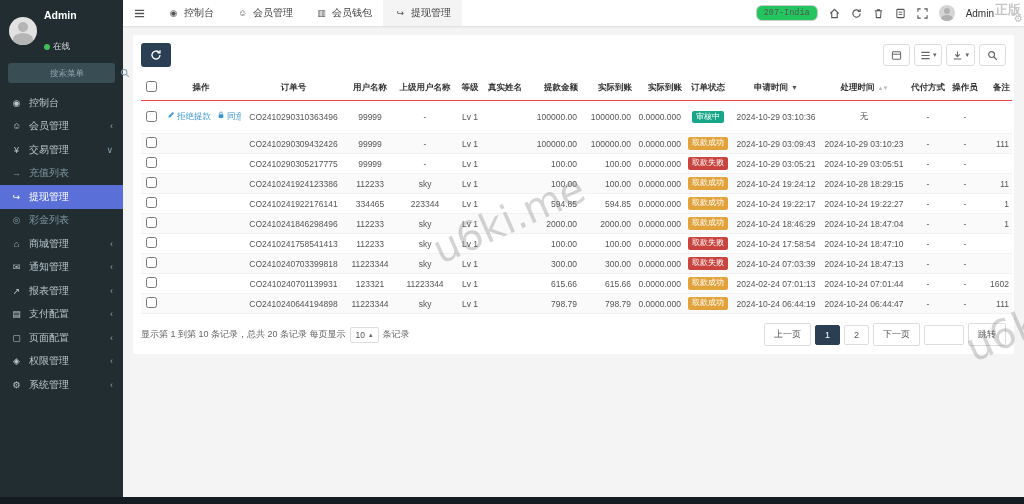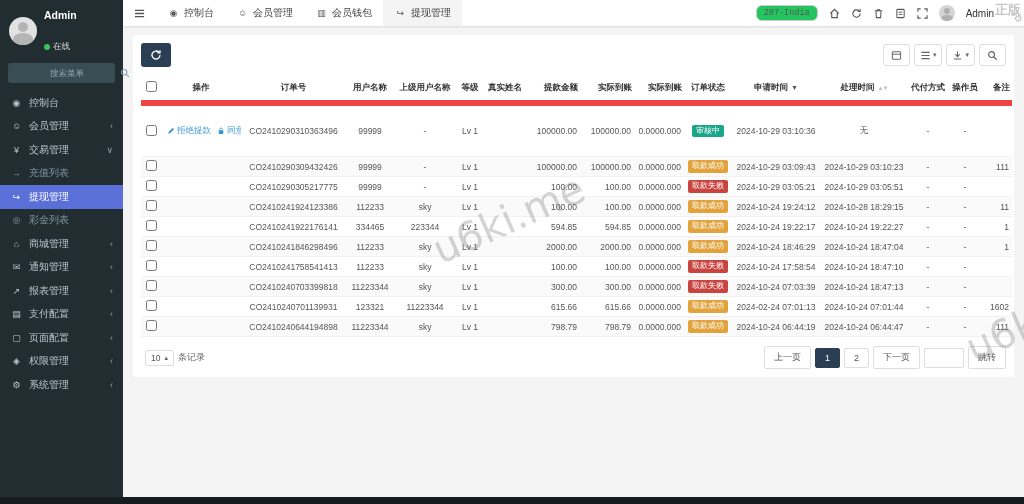--- a/index.html
+++ b/index.html
@@ -50,30 +50,30 @@
   .card { background:#fff; border-radius:2px; padding:8px; position:relative; min-height:278px; }
   .card-toolbar { display:flex; align-items:center; }
   .refresh-btn { width:30px; height:24px; background:#2a3f54; border:none; border-radius:3px; color:#fff;
                  display:flex; align-items:center; justify-content:center; cursor:pointer; }
   .tool-right { margin-left:auto; display:flex; gap:4px; }
   .tool-btn { height:22px; min-width:27px; background:#fff; border:1px solid #ddd; border-radius:3px;
               display:flex; align-items:center; justify-content:center; gap:2px; color:#666; cursor:pointer; padding:0 5px; }
   .caret { font-size:7px; color:#666; }
 
   table { width:100%; border-collapse:collapse; table-layout:fixed; margin-top:8px; }
-  th { font-size:8.5px; color:#333; padding:6px 2px; border-bottom:6px solid #ef4444; white-space:nowrap; font-weight:bold; text-align:center; overflow:hidden;margin-top:7px; }
+  th { font-size:8.5px; color:#333; padding:6px 2px; border-bottom:1px solid #ef4444; white-space:nowrap; font-weight:bold; text-align:center; overflow:hidden;margin-top:7px; }
   td { font-size:8.5px; color:#555; padding:3px; border-bottom:1px solid #f1f1f1; white-space:nowrap; text-align:center; height:19px; overflow:hidden; }
   tbody tr:nth-child(even) td { background:#fafafa; }
   th.r, td.r { text-align:right; }
   input[type=checkbox] { width:11px; height:11px; cursor:pointer; }
   .badge { display:inline-block; color:#fff; font-size:8px; padding:2px 4px; border-radius:2px; line-height:1.1; }
   .badge.pending { background:#18a689; }
   .badge.success { background:#e2a33d; }
   .badge.fail    { background:#c9443e; }
-  .alink { color:#3a96d2; text-decoration:none; font-size:8.5px; display:inline-flex; align-items:flex-end; gap:2px; margin:16px 3px; cursor:pointer; }
+  .alink { color:#3a96d2; text-decoration:none; font-size:8.5px; display:inline-flex; align-items:flex-start; gap:2px; margin:7px 3px; cursor:pointer; }
   .sort-desc { font-size:7px; color:#555; margin-left:3px; }
   .sort-both { font-size:6px; color:#bbb; margin-left:3px; letter-spacing:-1px; }
 
   .table-footer { display:flex; align-items:center; margin-top:9px; font-size:9px; color:#666; }
   .pagesize { border:1px solid #ddd; border-radius:2px; padding:2px 5px; margin:0 4px; display:inline-flex; gap:4px;
               align-items:center; font-size:8.5px; color:#555; cursor:pointer; background:#fff; }
   .pager { margin-left:auto; display:flex; gap:4px; align-items:center; }
   .pg-btn { border:1px solid #ddd; background:#fff; border-radius:2px; font-size:9px; color:#555; padding:4px 9px; cursor:pointer; }
   .pg-btn.active { background:#2a3f54; color:#fff; border-color:#2a3f54; }
   .jump-input { width:40px; height:20px; border:1px solid #ddd; border-radius:2px; outline:none; }
@@ -503,20 +503,21 @@
                 <td>2024-10-24 06:44:19</td>
                 <td>2024-10-24 06:44:47</td>
                 <td>-</td>
                 <td>-</td>
                 <td class="r">111</td>
               </tr>
             </tbody>
         </table>
 
         <div class="table-footer">
+          <span>显示第 1 到第 10 条记录，总共 20 条记录 每页显示</span>
           <span class="pagesize">
             <span>10</span>
             <span class="caret">▴</span>
           </span>
           <span>条记录</span>
           <div class="pager">
             <button class="pg-btn">上一页</button>
             <span id="page-buttons" style="display:flex;gap:4px;">
                 <button class="pg-btn num active">1</button>
                 <button class="pg-btn num">2</button>

